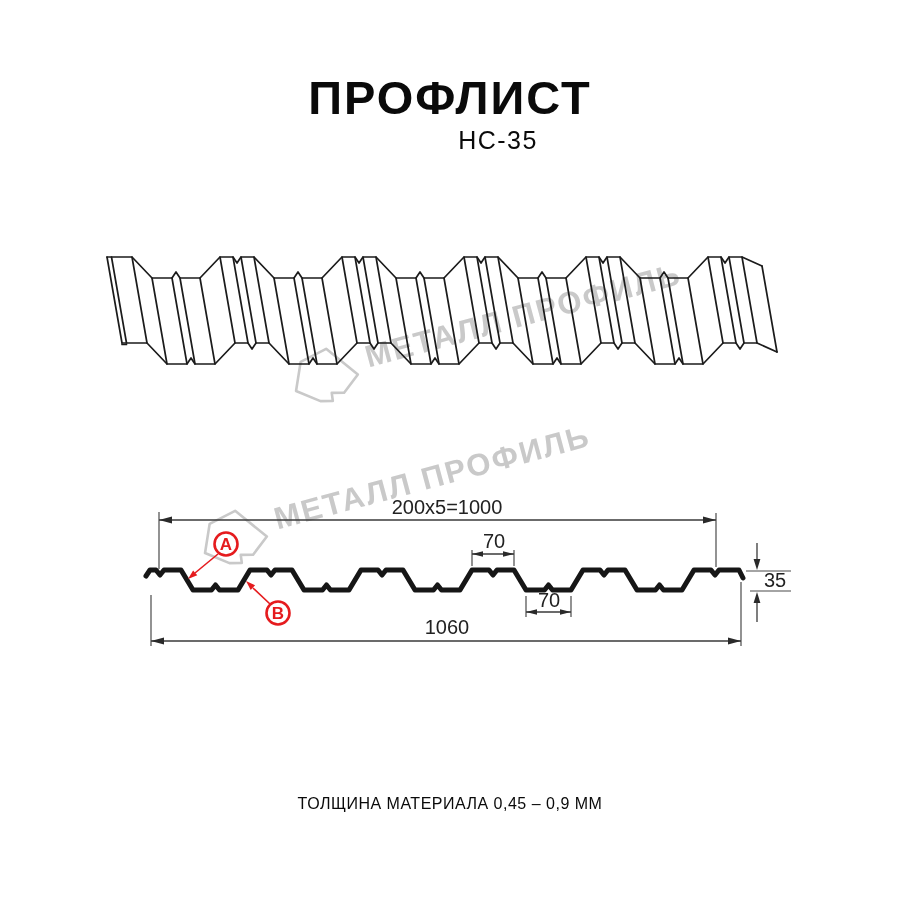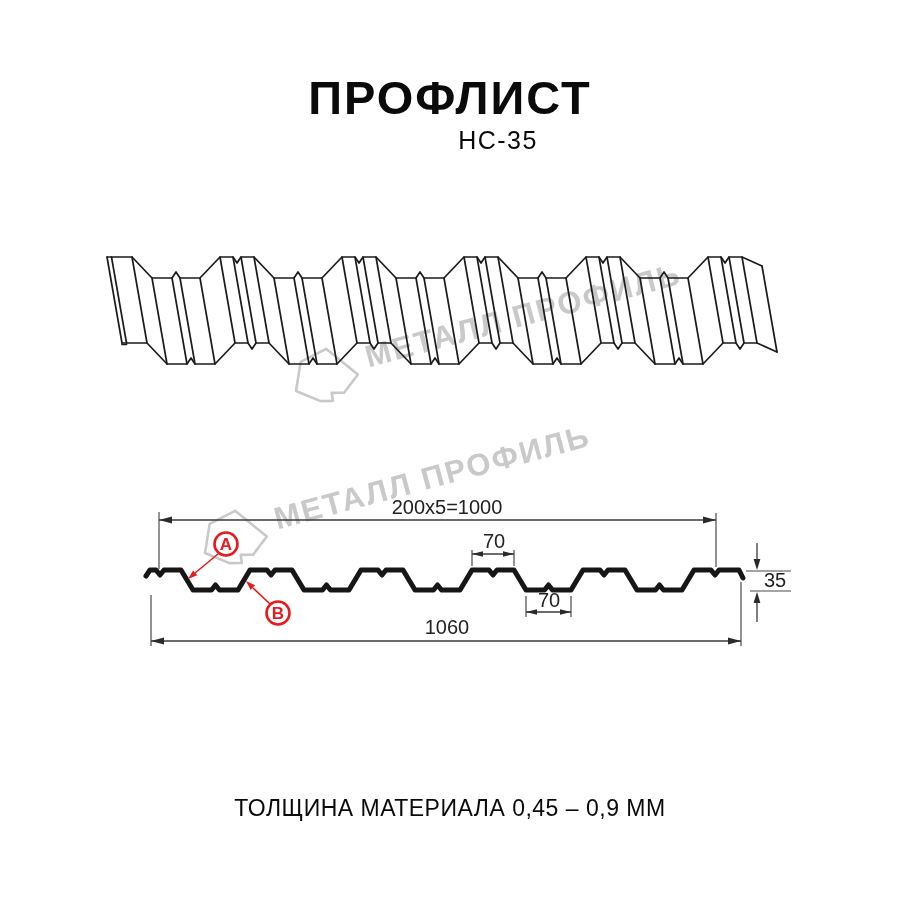--- a/index.html
+++ b/index.html
@@ -1,21 +1,21 @@
 <!DOCTYPE html>
 <html style="--red: #e51b1e; --wm: #c9c9c9; --line: #161616;"><head>
 <meta charset="utf-8">
 <style>
   html,body{margin:0;padding:0;background:#ffffff;}
   .stage{position:relative;width:900px;height:900px;background:#fff;overflow:hidden;
          font-family:"Liberation Sans", sans-serif;}
   .heading{position:absolute;left:0;width:900px;text-align:center;color:#0a0a0a;}
   .title{top:70px;font-size:47px;font-weight:800;letter-spacing:2px;}
   .subtitle{top:126px;font-size:25px;font-weight:500;letter-spacing:1.5px;padding-left:48px;}
-  .footer-note{top:795px;font-size:23px;font-weight:500;letter-spacing:0.5px;}
+  .footer-note{top:795px;font-size:16px;font-weight:500;letter-spacing:0.5px;}
   svg{position:absolute;left:0;top:0;}
   .dimline{stroke:#3a3a3a;stroke-width:1.3;fill:none;}
   .extline{stroke:#4a4a4a;stroke-width:1.2;fill:none;}
   .dimarrow{fill:#2a2a2a;stroke:none;}
   .dimtext{font-family:"Liberation Sans",sans-serif;font-size:20px;fill:#222;}
   .wmtext{font-family:"Liberation Sans",sans-serif;font-size:31px;font-weight:bold;
           letter-spacing:2px;fill:var(--wm,#c9c9c9);}
   .wmlogo{fill:none;stroke:var(--wm,#c9c9c9);stroke-width:2.6;stroke-linejoin:round;}
   .marker-circle{fill:none;stroke:var(--red,#e51b1e);stroke-width:2.6;}
   .marker-letter{font-family:"Liberation Sans",sans-serif;font-size:17px;font-weight:bold;

